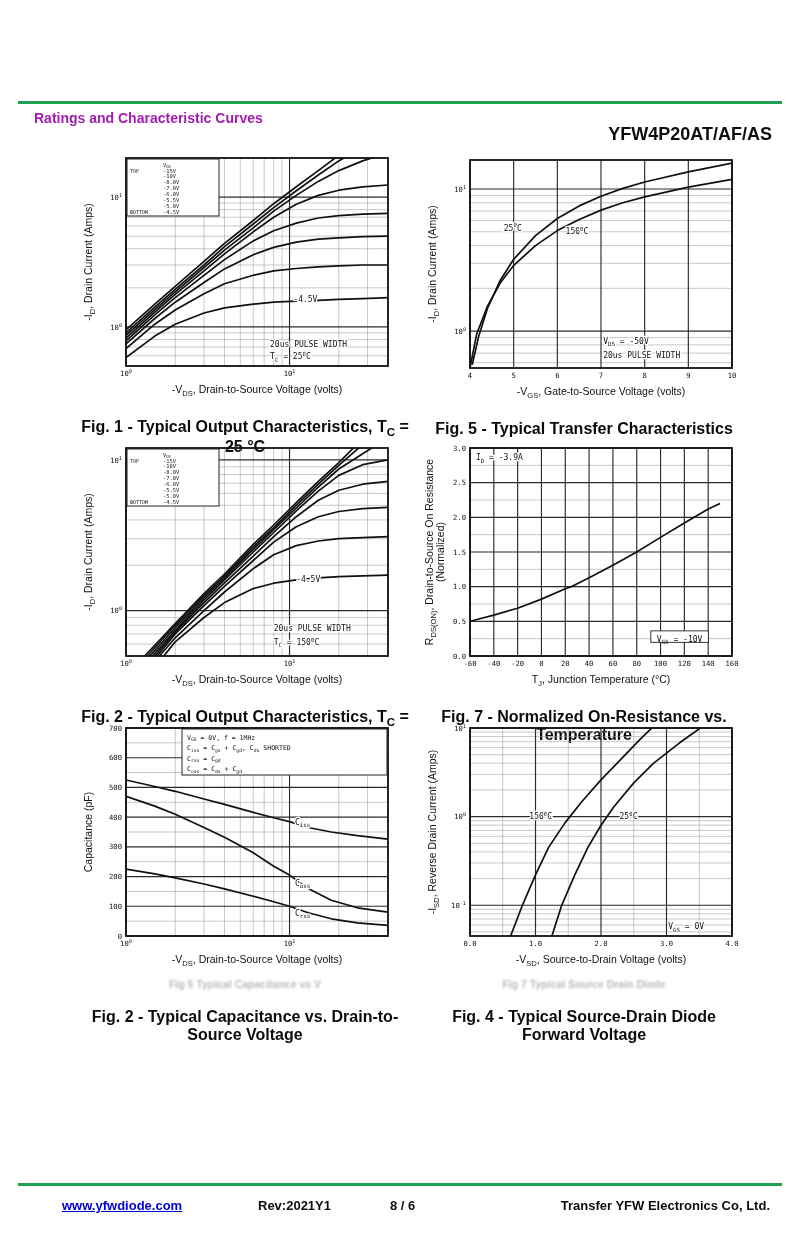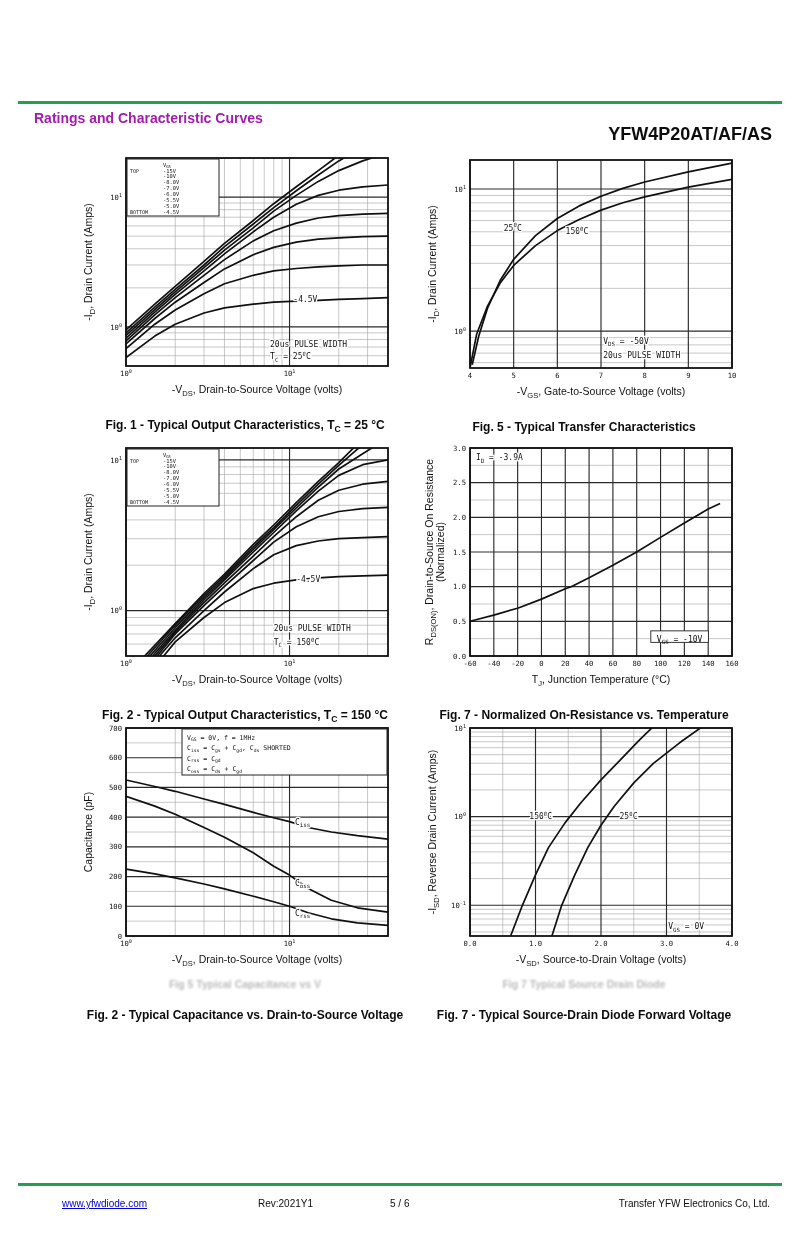--- a/index.html
+++ b/index.html
@@ -11,28 +11,28 @@
   .logo-yf{color:#1f9e4d;}
   .logo-w{color:#f08a2d;}
   .logo-reg{color:#222;font-size:14px;vertical-align:super;font-weight:bold;}
   .logo-cn{font-size:30px;font-weight:bold;color:#101010;letter-spacing:2px;margin-top:3px;}
   .part-number{position:absolute;right:28px;top:76px;font-size:18px;font-weight:bold;color:#0d0d0d;margin-top:48px;}
   .green-rule{position:absolute;left:18px;right:18px;top:101px;height:3px;background:#1fa24f;}
   .section-title{position:absolute;left:34px;top:110px;font-size:14px;font-weight:bold;color:#a21caf;}
   
   .fig-block{position:absolute;}
   .plot{width:320px;}
-  .fig-caption{text-align:center;font-weight:bold;font-size:12px;margin-top:12px;color:#0b0b0b;}
+  .fig-caption{text-align:center;font-weight:bold;font-size:16px;margin-top:12px;color:#0b0b0b;}
   .fig-caption sub,.fig-caption sup{font-size:72%;}
   .ghost-caption{text-align:center;font-weight:bold;font-size:10.5px;color:#8d8d8d;
                  filter:blur(1.1px);opacity:.6;margin-top:2px;height:14px;overflow:hidden;}
   .row3 .fig-caption{margin-top:16px;}
   
   .footer-rule{position:absolute;left:18px;right:18px;top:1183px;height:3px;background:#1fa24f;}
-  .footer{position:absolute;left:0;right:0;top:1198px;height:24px;font-size:10px;font-weight:normal;}
+  .footer{position:absolute;left:0;right:0;top:1198px;height:24px;font-size:13px;font-weight:bold;}
   .site{position:absolute;left:62px;color:#0000d4;text-decoration:underline;cursor:pointer;}
   .rev{position:absolute;left:258px;color:#0d0d0d;text-align:center;}
   .pagenum{position:absolute;left:390px;color:#0d0d0d;}
   .company{position:absolute;right:30px;color:#0d0d0d;}
 </style>
 </head>
 <body>
 
 <div class="page">
 
@@ -409,24 +409,24 @@
           <text x="177" y="226" font-size="7.2" font-family="&quot;DejaVu Sans Mono&quot;,monospace" fill="#111" text-anchor="middle"><tspan dy="0.00" font-size="7.2">2.0</tspan></text>
           <text x="242.5" y="226" font-size="7.2" font-family="&quot;DejaVu Sans Mono&quot;,monospace" fill="#111" text-anchor="middle"><tspan dy="0.00" font-size="7.2">3.0</tspan></text>
           <text x="308" y="226" font-size="7.2" font-family="&quot;DejaVu Sans Mono&quot;,monospace" fill="#111" text-anchor="middle"><tspan dy="0.00" font-size="7.2">4.0</tspan></text>
           <text x="42" y="187.8636007486264" font-size="7.2" font-family="&quot;DejaVu Sans Mono&quot;,monospace" fill="#111" text-anchor="end"><tspan dy="0.00" font-size="7.2">10</tspan><tspan dy="-2.88" font-size="5.2">-1</tspan></text>
           <text x="42" y="99.23180037431317" font-size="7.2" font-family="&quot;DejaVu Sans Mono&quot;,monospace" fill="#111" text-anchor="end"><tspan dy="0.00" font-size="7.2">10</tspan><tspan dy="-2.88" font-size="5.2">0</tspan></text>
           <text x="42" y="10.6" font-size="7.2" font-family="&quot;DejaVu Sans Mono&quot;,monospace" fill="#111" text-anchor="end"><tspan dy="0.00" font-size="7.2">10</tspan><tspan dy="-2.88" font-size="5.2">1</tspan></text>
           <text x="177" y="243" font-size="10.5" font-family="&quot;Liberation Sans&quot;,sans-serif" fill="#111" text-anchor="middle"><tspan dy="0.00" font-size="10.5">-V</tspan><tspan dy="3.15" font-size="7.6">SD</tspan><tspan dy="-3.15" font-size="10.5">, Source-to-Drain Voltage (volts)</tspan></text>
           <text x="0" y="0" font-size="10.5" font-family="&quot;Liberation Sans&quot;,sans-serif" fill="#111" text-anchor="middle" transform="translate(12,112) rotate(-90)"><tspan dy="0.00" font-size="10.5">-I</tspan><tspan dy="3.15" font-size="7.6">SD</tspan><tspan dy="-3.15" font-size="10.5">, Reverse Drain Current (Amps)</tspan></text>
         </svg></div>
     <div class="ghost-caption">Fig 7   Typical Source Drain Diode</div>
-    <div class="fig-caption">Fig. 7 - Typical Source-Drain Diode Forward Voltage</div>
+    <div class="fig-caption">Fig. 4 - Typical Source-Drain Diode Forward Voltage</div>
   </div>
 
   <div class="footer-rule"></div>
   <div class="footer">
     <a class="site">www.yfwdiode.com</a>
     <span class="rev">Rev:2021Y1</span>
-    <span class="pagenum">5 / 6</span>
+    <span class="pagenum">8 / 6</span>
     <span class="company">Transfer YFW Electronics Co, Ltd.</span>
   </div>
 
 </div>
 
 </body></html>

